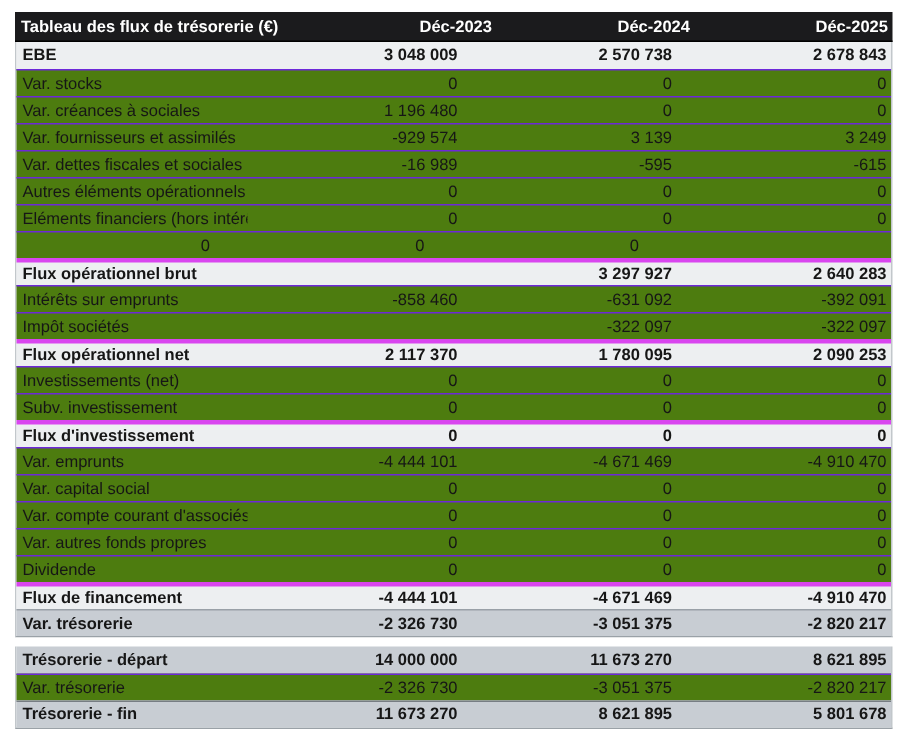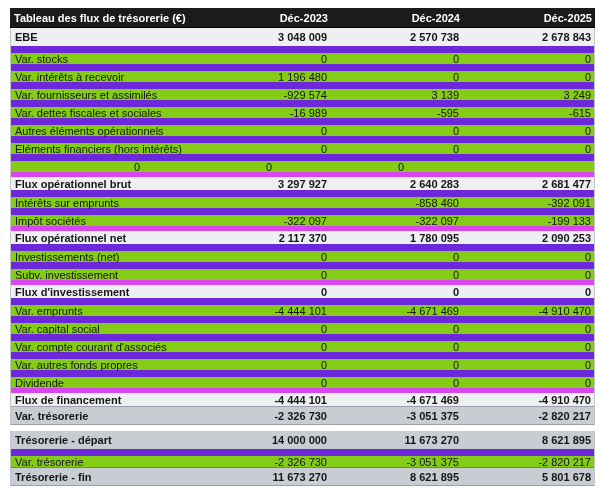--- a/index.html
+++ b/index.html
@@ -16,20 +16,21 @@
     left: 10px;
     top: 8px;
     width: 585px;
   }
   .row {
     display: flex;
     height: 18px;
     align-items: center;
     line-height: 18px;
     background: #ffffff;
+    gap: 11px;
   }
   .hdr-row {
     display: flex;
     height: 20px;
     align-items: center;
     background: #1b1b1d;
     color: #ffffff;
     font-weight: bold;
     border-bottom: 1px solid #000000;
   }
@@ -45,25 +46,25 @@
     text-align: right;
     padding-right: 3px;
     white-space: nowrap;
   }
   .block {
     border-left: 1px solid #c2c7cb;
     border-right: 1px solid #c2c7cb;
   }
   .block-main { border-bottom: 1px solid #9aa1a7; }
   .block-bottom { border-bottom: 1px solid #9aa1a7; }
-  .r-normal { background: #84cc16; border-top: 7px solid #6d28d9; }
-  .r-total  { background: #edeff1; font-weight: bold; border-top: 5px solid #d946ef; }
+  .r-normal { background: #4d7c0f; border-top: 1px solid #6d28d9; }
+  .r-total  { background: #edeff1; font-weight: bold; border-top: 3px solid #d946ef; }
   .r-hl     { background: #c8cdd3; font-weight: bold; border-top: 1px solid #99a0a7; }
   .r-first  { border-top: none; }
-  .r-fin    { border-top: 1px solid #777d83; }
+  .r-fin    { border-top: 1px solid #777d83; align-items: flex-end; }
   .gap-row  { height: 6px; background: #ffffff; }
 </style>
 </head>
 <body>
 
 <div class="table-wrap">
 
   <div class="hdr-row">
     <div class="c-label">Tableau des flux de trésorerie (€)</div>
     <div class="c-val">Déc-2023</div>
@@ -81,21 +82,21 @@
     </div>
 
     <div class="row r-normal">
       <div class="c-label">Var. stocks</div>
       <div class="c-val">0</div>
       <div class="c-val">0</div>
       <div class="c-val">0</div>
     </div>
 
     <div class="row r-normal">
-      <div class="c-label">Var. intérêts à recevoir</div>
+      <div class="c-label">Var. créances à sociales</div>
       <div class="c-val">1 196 480</div>
       <div class="c-val">0</div>
       <div class="c-val">0</div>
     </div>
 
     <div class="row r-normal">
       <div class="c-label">Var. fournisseurs et assimilés</div>
       <div class="c-val">-929 574</div>
       <div class="c-val">3 139</div>
       <div class="c-val">3 249</div>
@@ -125,34 +126,33 @@
     <div class="row r-normal">
       <div class="c-val">0</div>
       <div class="c-val">0</div>
       <div class="c-val">0</div>
     </div>
 
     <div class="row r-total">
       <div class="c-label">Flux opérationnel brut</div>
       <div class="c-val">3 297 927</div>
       <div class="c-val">2 640 283</div>
-      <div class="c-val">2 681 477</div>
     </div>
 
     <div class="row r-normal">
       <div class="c-label">Intérêts sur emprunts</div>
       <div class="c-val">-858 460</div>
+      <div class="c-val">-631 092</div>
       <div class="c-val">-392 091</div>
     </div>
 
     <div class="row r-normal">
       <div class="c-label">Impôt sociétés</div>
       <div class="c-val">-322 097</div>
       <div class="c-val">-322 097</div>
-      <div class="c-val">-199 133</div>
     </div>
 
     <div class="row r-total">
       <div class="c-label">Flux opérationnel net</div>
       <div class="c-val">2 117 370</div>
       <div class="c-val">1 780 095</div>
       <div class="c-val">2 090 253</div>
     </div>
 
     <div class="row r-normal">

